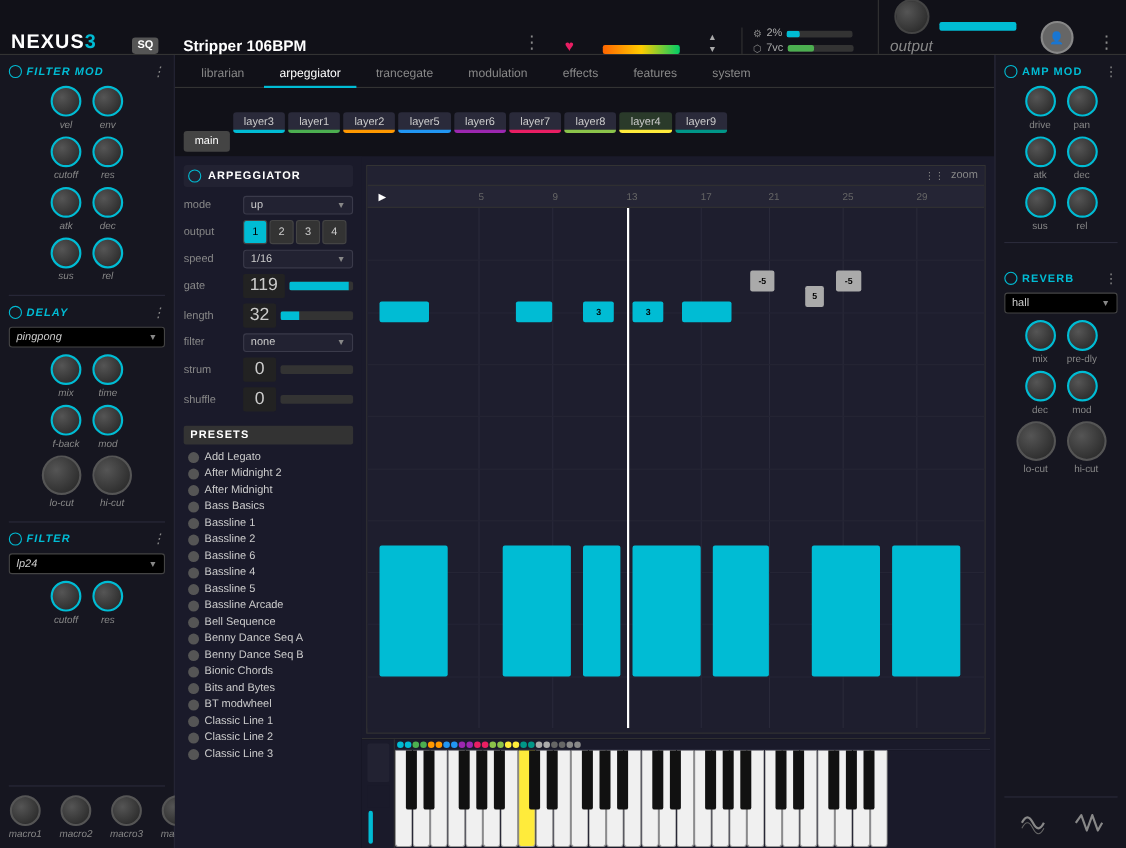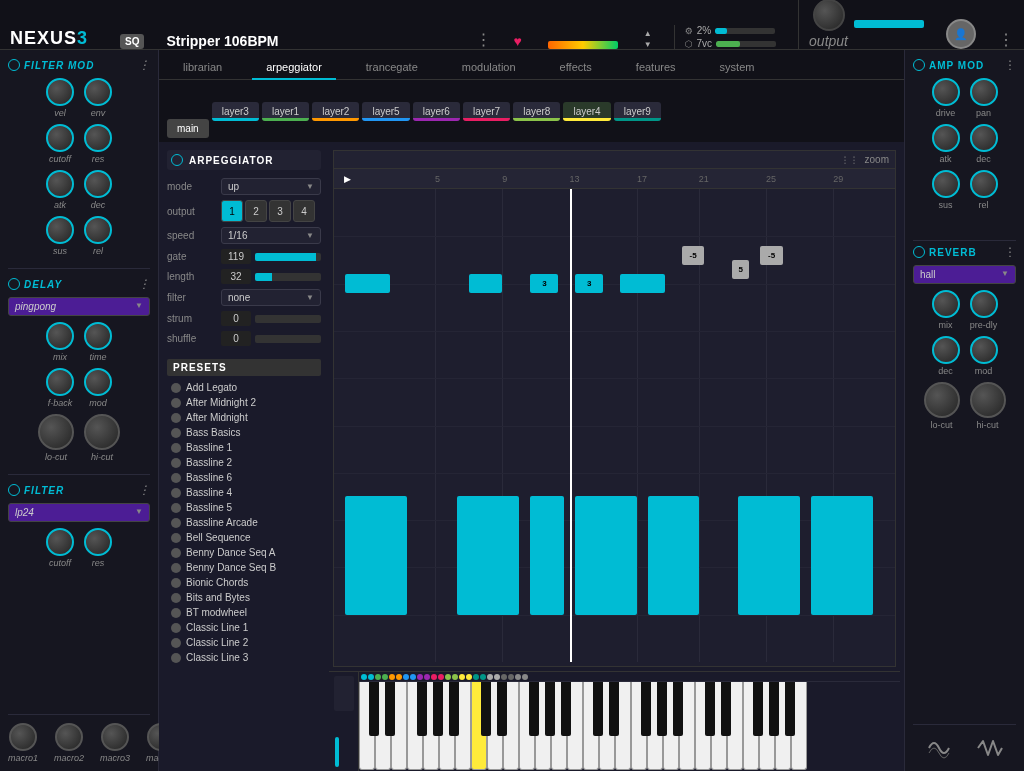--- a/index.html
+++ b/index.html
@@ -144,29 +144,29 @@
       height: 28px;
       border-radius: 50%;
       background: radial-gradient(circle at 35% 35%, #555, #222);
       border: 2px solid #00bcd4;
     }
     .knob-label {
       color: #888;
       font-size: 9px;
     }
     .filter-dropdown {
-      background: #4c1d95;
+      background: #000000;
       border: 1px solid #444;
       color: #ccc;
       padding: 3px 6px;
       border-radius: 3px;
       width: 100%;
       font-size: 10px;
       display: flex;
-      align-items: flex-start;
+      align-items: center;
       justify-content: space-between;
     }
     .macro-knobs {
       display: grid;
       grid-template-columns: 1fr 1fr 1fr 1fr;
       gap: 16px;
     }
 
     
     .center-panel {
@@ -174,21 +174,21 @@
       display: flex;
       flex-direction: column;
       background: #1a1a2a;
     }
 
     
     .nav-tabs {
       display: flex;
       background: #111118;
       padding: 6px 10px 0;
-      gap: 16px;
+      gap: 4px;
       border-bottom: 1px solid #333;
     }
     .nav-tab {
       padding: 5px 14px;
       color: #888;
       cursor: pointer;
       font-size: 11px;
       border-bottom: 2px solid transparent;
       margin-bottom: -1px;
     }
@@ -262,21 +262,21 @@
       margin-bottom: 5px;
       gap: 4px;
     }
     .param-label {
       color: #888;
       font-size: 10px;
       width: 50px;
     }
     .param-value {
       color: #ccc;
-      font-size: 10px;
+      font-size: 16px;
       background: #222;
       padding: 2px 6px;
       border-radius: 2px;
       min-width: 30px;
       text-align: center;
     }
     .param-select {
       background: #222232;
       border: 1px solid #3a3a4a;
       color: #ccc;
@@ -1030,21 +1030,21 @@
           <div class="knob-sm"></div>
           <span class="knob-label">sus</span>
         </div>
         <div class="knob-item">
           <div class="knob-sm"></div>
           <span class="knob-label">rel</span>
         </div>
       </div>
     </div>
 
-    <div style="border-top:1px solid #2a2a3a;padding-top:4px;margin-top:20px;">
+    <div style="border-top:1px solid #2a2a3a;padding-top:25px;">
       <div class="section-header">
         <div style="display:flex;align-items:center;gap:4px;">
           <span class="section-power"></span>
           <span class="section-label">REVERB</span>
         </div>
         <span class="dots-icon" style="font-size:12px;">⋮</span>
       </div>
       <div class="filter-dropdown">
         <span>hall</span>
         <span class="dropdown-arrow">▼</span>

